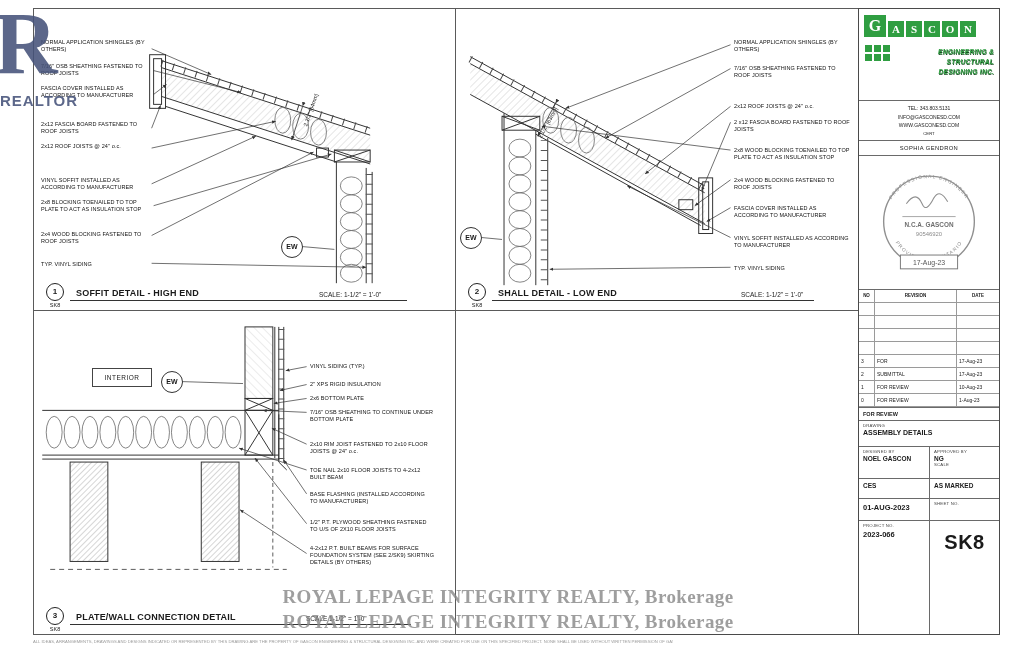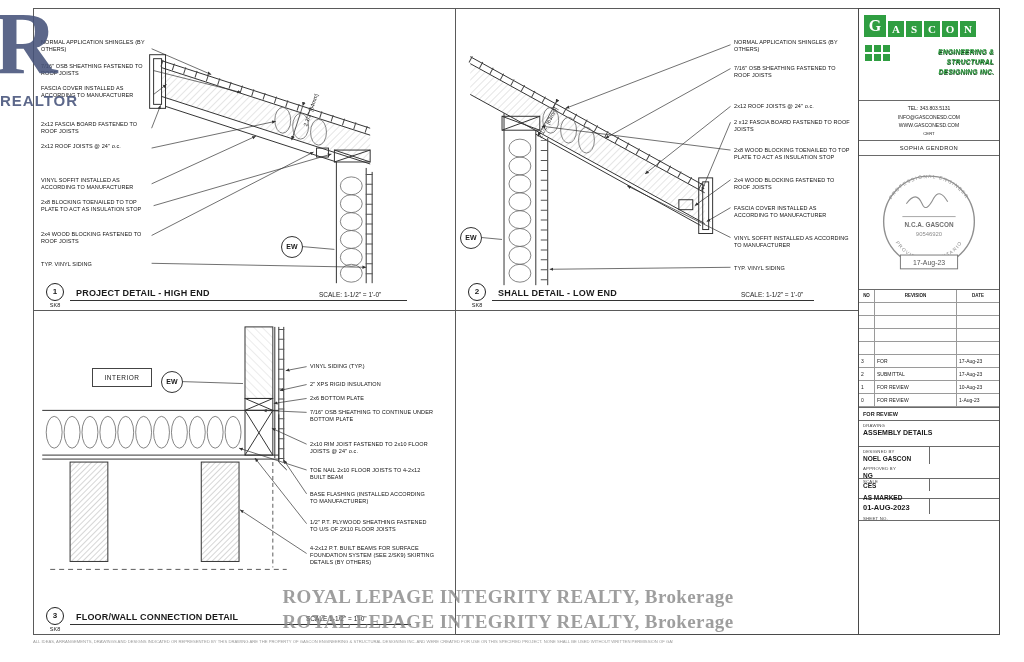--- a/index.html
+++ b/index.html
@@ -51,21 +51,21 @@
       overflow:hidden;white-space:nowrap;}
   .rv:nth-child(3n){border-right:none;}
   .rv.h{font-size:4.5px;font-weight:700;text-align:center;}
   .tb-status{height:13px;font-size:5.5px;line-height:12px;padding:0 4px;font-weight:700;}
   .tb-project{height:56px;padding:2px 4px;}
   .lbl{font-size:4.3px;color:#444;letter-spacing:.2px;}
   .tb-project .pname{font-size:9px;font-weight:700;margin-top:2px;letter-spacing:.3px;}
   .tb-project .addr{font-size:5px;margin-top:6px;line-height:1.5;}
   .tb-drawing{height:26px;padding:2px 4px;}
   .tb-drawing .dtitle{font-size:7px;font-weight:700;margin-top:1px;}
-  .cols{display:flex;flex-direction:column;}
+  .cols{display:flex;}
   .cols>div{box-sizing:border-box;padding:2px 4px;}
   .cols>div:first-child{width:71px;border-right:1px solid #6a6a6a;}
   .cols>div:last-child{flex:1;}
   .tb-people{height:32px;}
   .tb-r2{height:20px;}
   .tb-r3{height:22px;}
   .tb-r4{flex:1;border-bottom:none !important;}
   .val{font-size:6.5px;font-weight:700;margin-top:1px;}
   .bigval{font-size:7.5px;font-weight:700;margin-top:2px;}
   .sk8{font-size:20px;font-weight:700;text-align:center;margin-top:8px;letter-spacing:.5px;}
@@ -155,21 +155,21 @@
     <div class="co" style="left:7px;top:222px;width:112px">2x4 WOOD BLOCKING FASTENED TO ROOF JOISTS</div>
     <div class="co" style="left:7px;top:252px;width:112px">TYP. VINYL SIDING</div>
     <div class="ew" style="left:247px;top:227px">EW</div>
     <div class="dim" style="left:274px;top:112px;transform:rotate(-71deg)">2 1/2" [64mm]</div>
     <div class="caption">
       <div class="cap-underline" style="left:36px;right:48px"></div>
       <div class="cap-bubble">
         <div class="cap-circle">1</div>
         <div class="cap-sheetref">SK8</div>
       </div>
-      <div class="cap-title">PROJECT DETAIL - HIGH END</div>
+      <div class="cap-title">SOFFIT DETAIL - HIGH END</div>
       <div class="cap-scale" style="left:285px">SCALE: 1-1/2" = 1'-0"</div>
     </div>
   </section>
 
   <section class="panel panel2">
     <svg class="art" viewBox="0 0 404 303">
       <defs>
         <marker id="a2" viewBox="0 0 10 10" refX="9" refY="5" markerWidth="6" markerHeight="6" orient="auto">
           <path d="M0,1 L9,5 L0,9 Z" fill="#333"></path>
         </marker>
@@ -322,21 +322,21 @@
     <div class="co" style="left:276px;top:156px;width:124px">TOE NAIL 2x10 FLOOR JOISTS TO 4-2x12 BUILT BEAM</div>
     <div class="co" style="left:276px;top:180px;width:124px">BASE FLASHING (INSTALLED ACCORDING TO MANUFACTURER)</div>
     <div class="co" style="left:276px;top:208px;width:124px">1/2" P.T. PLYWOOD SHEATHING FASTENED TO U/S OF 2X10 FLOOR JOISTS</div>
     <div class="co" style="left:276px;top:234px;width:124px">4-2x12 P.T. BUILT BEAMS FOR SURFACE FOUNDATION SYSTEM (SEE 2/SK9) SKIRTING DETAILS (BY OTHERS)</div>
     <div class="caption">
       <div class="cap-underline" style="left:36px;right:44px"></div>
       <div class="cap-bubble">
         <div class="cap-circle">3</div>
         <div class="cap-sheetref">SK8</div>
       </div>
-      <div class="cap-title">FLOOR/WALL CONNECTION DETAIL</div>
+      <div class="cap-title">PLATE/WALL CONNECTION DETAIL</div>
       <div class="cap-scale" style="left:272px">SCALE 1-1/2" = 1'-0"</div>
     </div>
   </section>
 
   <aside class="tb">
     <div class="tb-logo">
       <div class="logo-letters">
         <span class="lg-tile lg-g">G</span>
         <span class="lg-tile">A</span>
         <span class="lg-tile">S</span>
@@ -440,20 +440,29 @@
       </div>
     </div>
     <div class="tb-r3 cols">
       <div>
         <div class="bigval">01-AUG-2023</div>
       </div>
       <div>
         <div class="lbl">SHEET NO.</div>
       </div>
     </div>
+    <div class="tb-r4 cols">
+      <div>
+        <div class="lbl">PROJECT NO.</div>
+        <div class="bigval">2023-066</div>
+      </div>
+      <div>
+        <div class="sk8">SK8</div>
+      </div>
+    </div>
   </aside>
 
   <div class="realtor">
     <div class="realtor-r">R</div>
     <div class="realtor-word">REALTOR</div>
   </div>
   <div class="wm wm1">ROYAL LEPAGE INTEGRITY REALTY, Brokerage</div>
   <div class="wm wm2">ROYAL LEPAGE INTEGRITY REALTY, Brokerage</div>
   <div class="fineprint">ALL IDEAS, ARRANGEMENTS, DRAWINGS AND DESIGNS INDICATED OR REPRESENTED BY THIS DRAWING ARE THE PROPERTY OF GASCON ENGINEERING &amp; STRUCTURAL DESIGNING INC. AND WERE CREATED FOR USE ON THIS SPECIFIED PROJECT. NONE SHALL BE USED WITHOUT WRITTEN PERMISSION OF GASCON ENGINEERING &amp; STRUCTURAL DESIGNING INC. ALL RIGHTS RESERVED.</div>
 </div>

